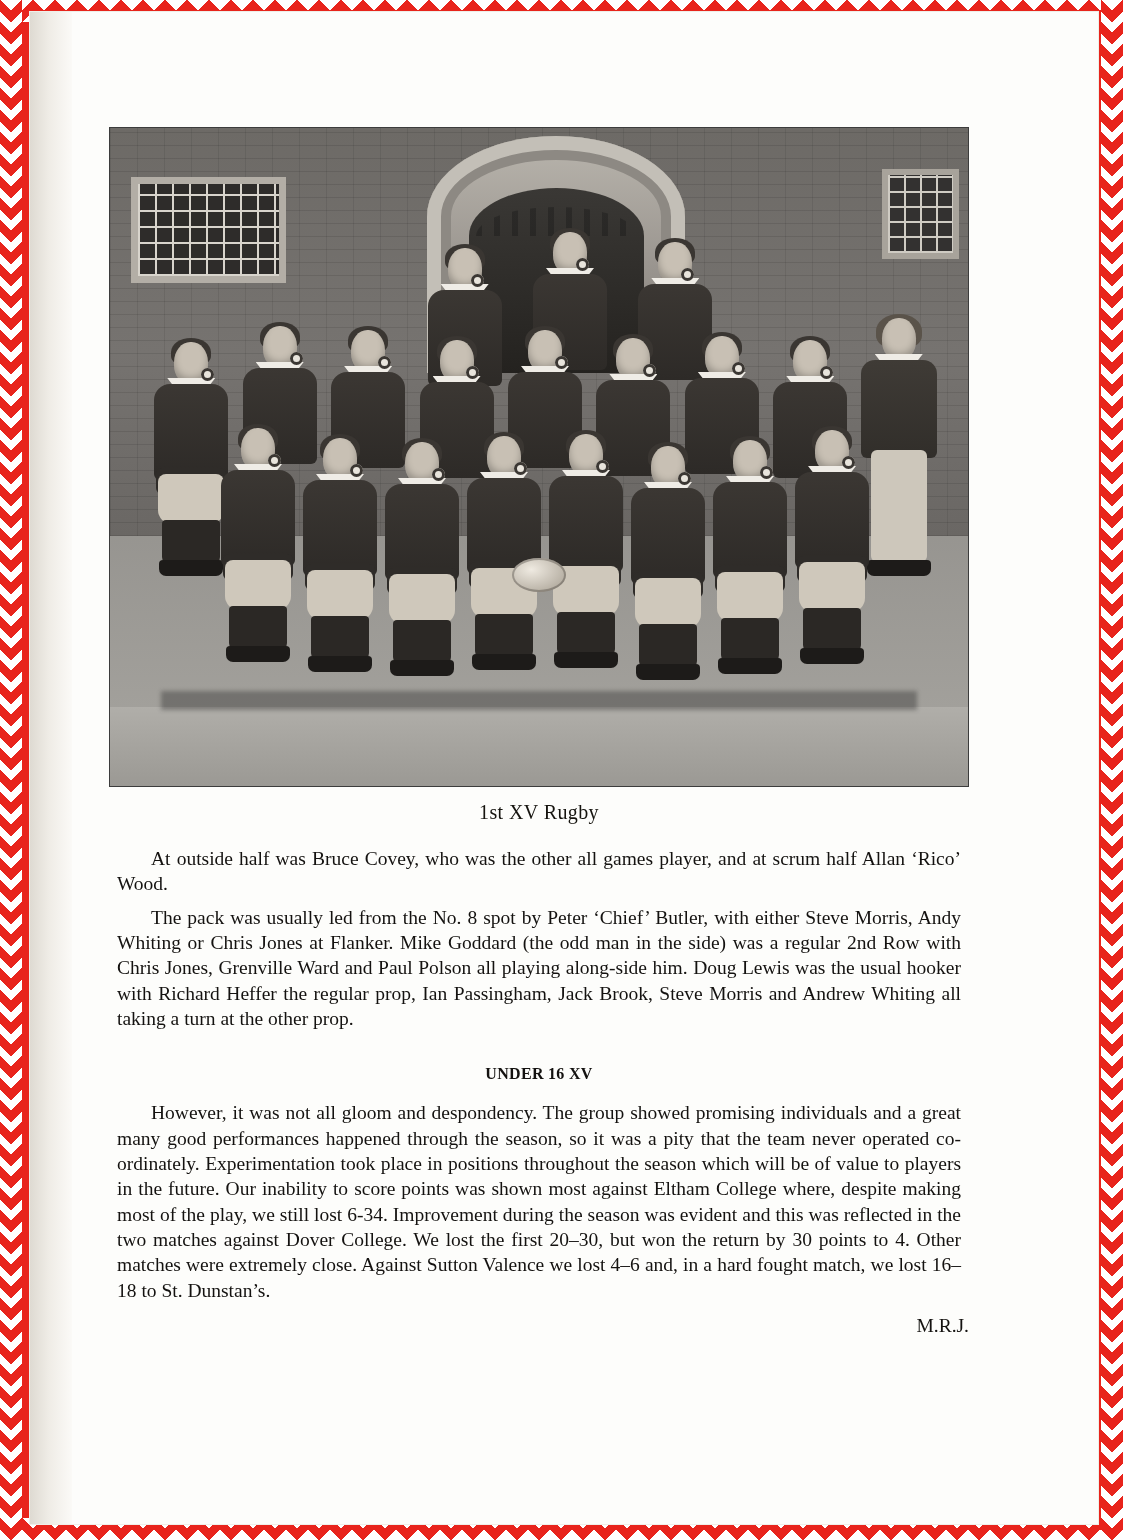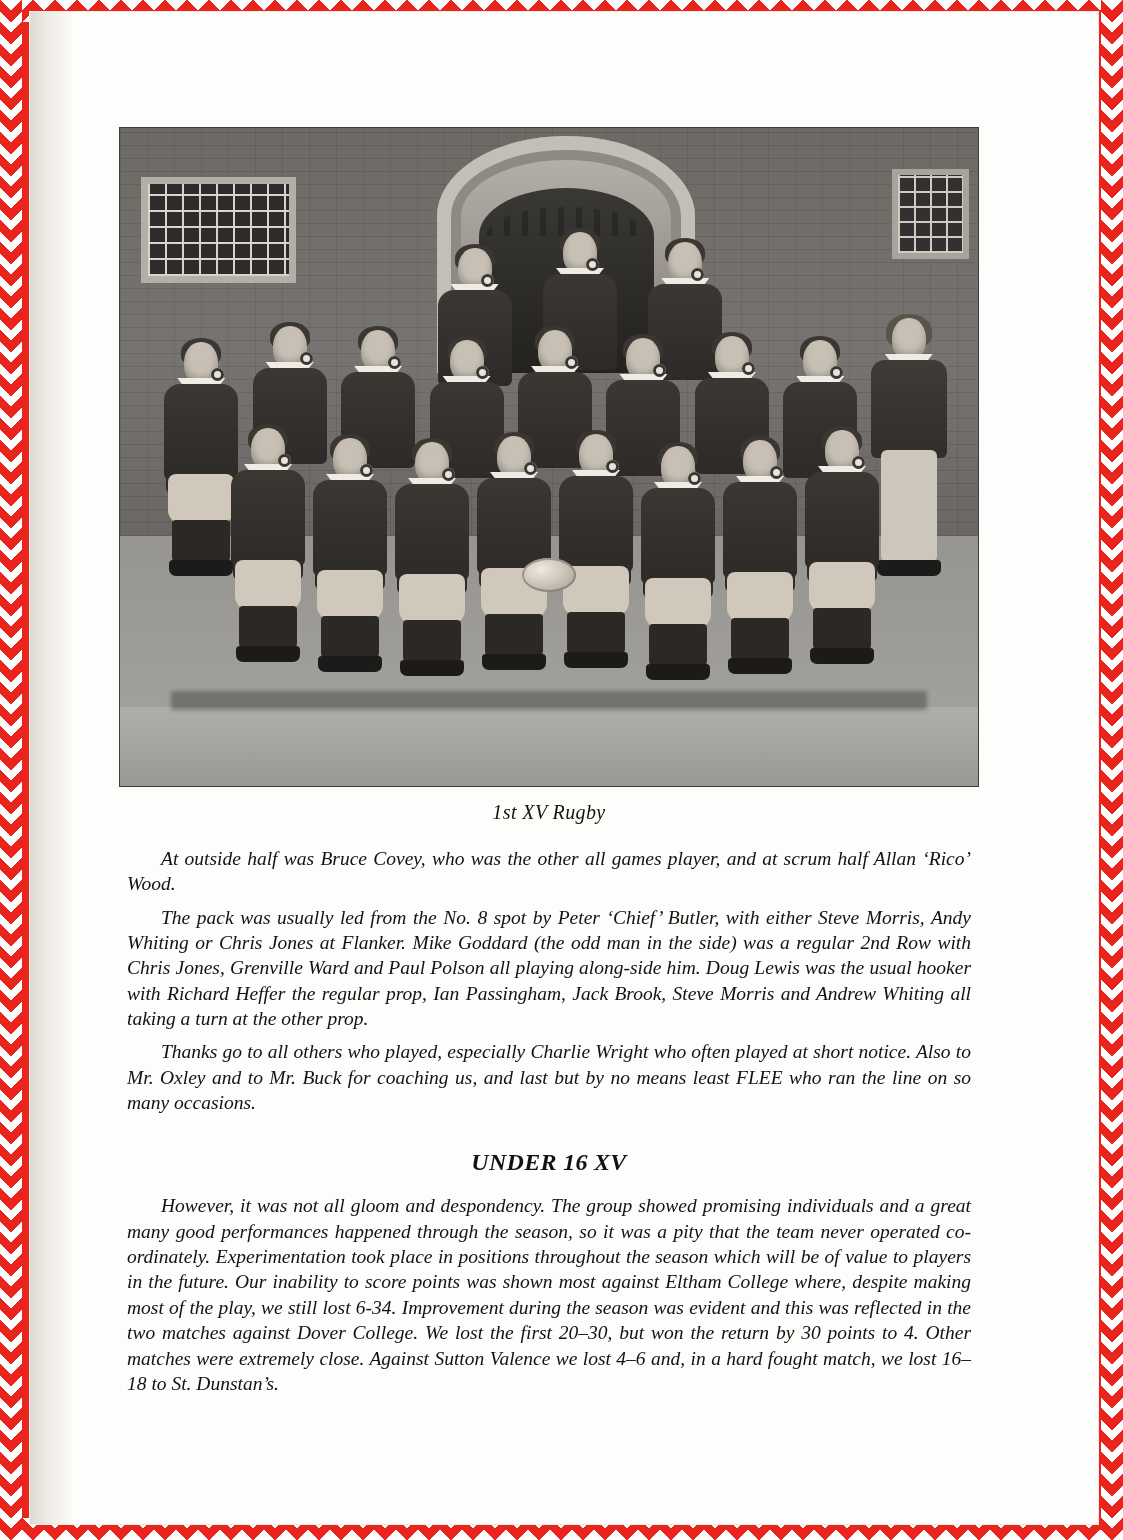--- a/index.html
+++ b/index.html
@@ -66,24 +66,23 @@
     box-shadow: 0 0 0 1px #efefe9;
   }
   .page-gutter {
     position: absolute;
     left: 0; top: 0; bottom: 0;
     width: 42px;
     background: linear-gradient(90deg, #dedad2 0%, #efece6 45%, #fbfaf7 100%);
   }
   .page-body {
     position: absolute;
-    left: 89px;
+    left: 79px;
     top: 115px;
     width: 860px;
-    font-style: italic;
   }
 
   
   .photo-wrap {
     width: 860px;
     height: 660px;
     position: relative;
     background: #8f8f8f;
     overflow: hidden;
     border: 1px solid #3c3c3c;
@@ -288,21 +287,21 @@
   p.body-text.first { margin-top: 22px; }
   .signature {
     text-align: right;
     font-size: 19.5px;
     margin-top: 12px;
     color: #141210;
   }
   .section-head {
     text-align: center;
     font-weight: bold;
-    font-size: 24px;
+    font-size: 16px;
     margin-top: 34px;
     margin-bottom: 17px;
     letter-spacing: .3px;
     color: #141210;
   }
 </style>
 </head>
 <body>
 
 <div class="scan-frame">
@@ -518,19 +517,19 @@
         </div>
       </div>
 
       <div class="ball"></div>
     </div>
 
     <div class="caption">1st  XV  Rugby</div>
 
     <p class="body-text first">At outside half was Bruce Covey, who was the other all games player, and at scrum half Allan ‘Rico’ Wood.</p>
     <p class="body-text">The pack was usually led from the No. 8 spot by Peter ‘Chief’ Butler, with either Steve Morris, Andy Whiting or Chris Jones at Flanker. Mike Goddard (the odd man in the side) was a regular 2nd Row with Chris Jones, Grenville Ward and Paul Polson all playing along-side him. Doug Lewis was the usual hooker with Richard Heffer the regular prop, Ian Passingham, Jack Brook, Steve Morris and Andrew Whiting all taking a turn at the other prop.</p>
-    <p class="body-text">Thanks go to all others who played, especially Charlie Wright who often played at short notice. Also to Mr. Oxley and to Mr. Buck for coaching us, and last but by no means least FLEE who ran the line on so many occasions.</p>
 
     <div class="section-head">UNDER 16 XV</div>
     <p class="body-text">However, it was not all gloom and despondency. The group showed promising individuals and a great many good performances happened through the season, so it was a pity that the team never operated co-ordinately. Experimentation took place in positions throughout the season which will be of value to players in the future. Our inability to score points was shown most against Eltham College where, despite making most of the play, we still lost 6-34. Improvement during the season was evident and this was reflected in the two matches against Dover College. We lost the first 20–30, but won the return by 30 points to 4. Other matches were extremely close. Against Sutton Valence we lost 4–6 and, in a hard fought match, we lost 16–18 to St. Dunstan’s.</p>
+    <div class="signature">M.R.J.</div>
 
   </div>
 </div>
 
 </body></html>

